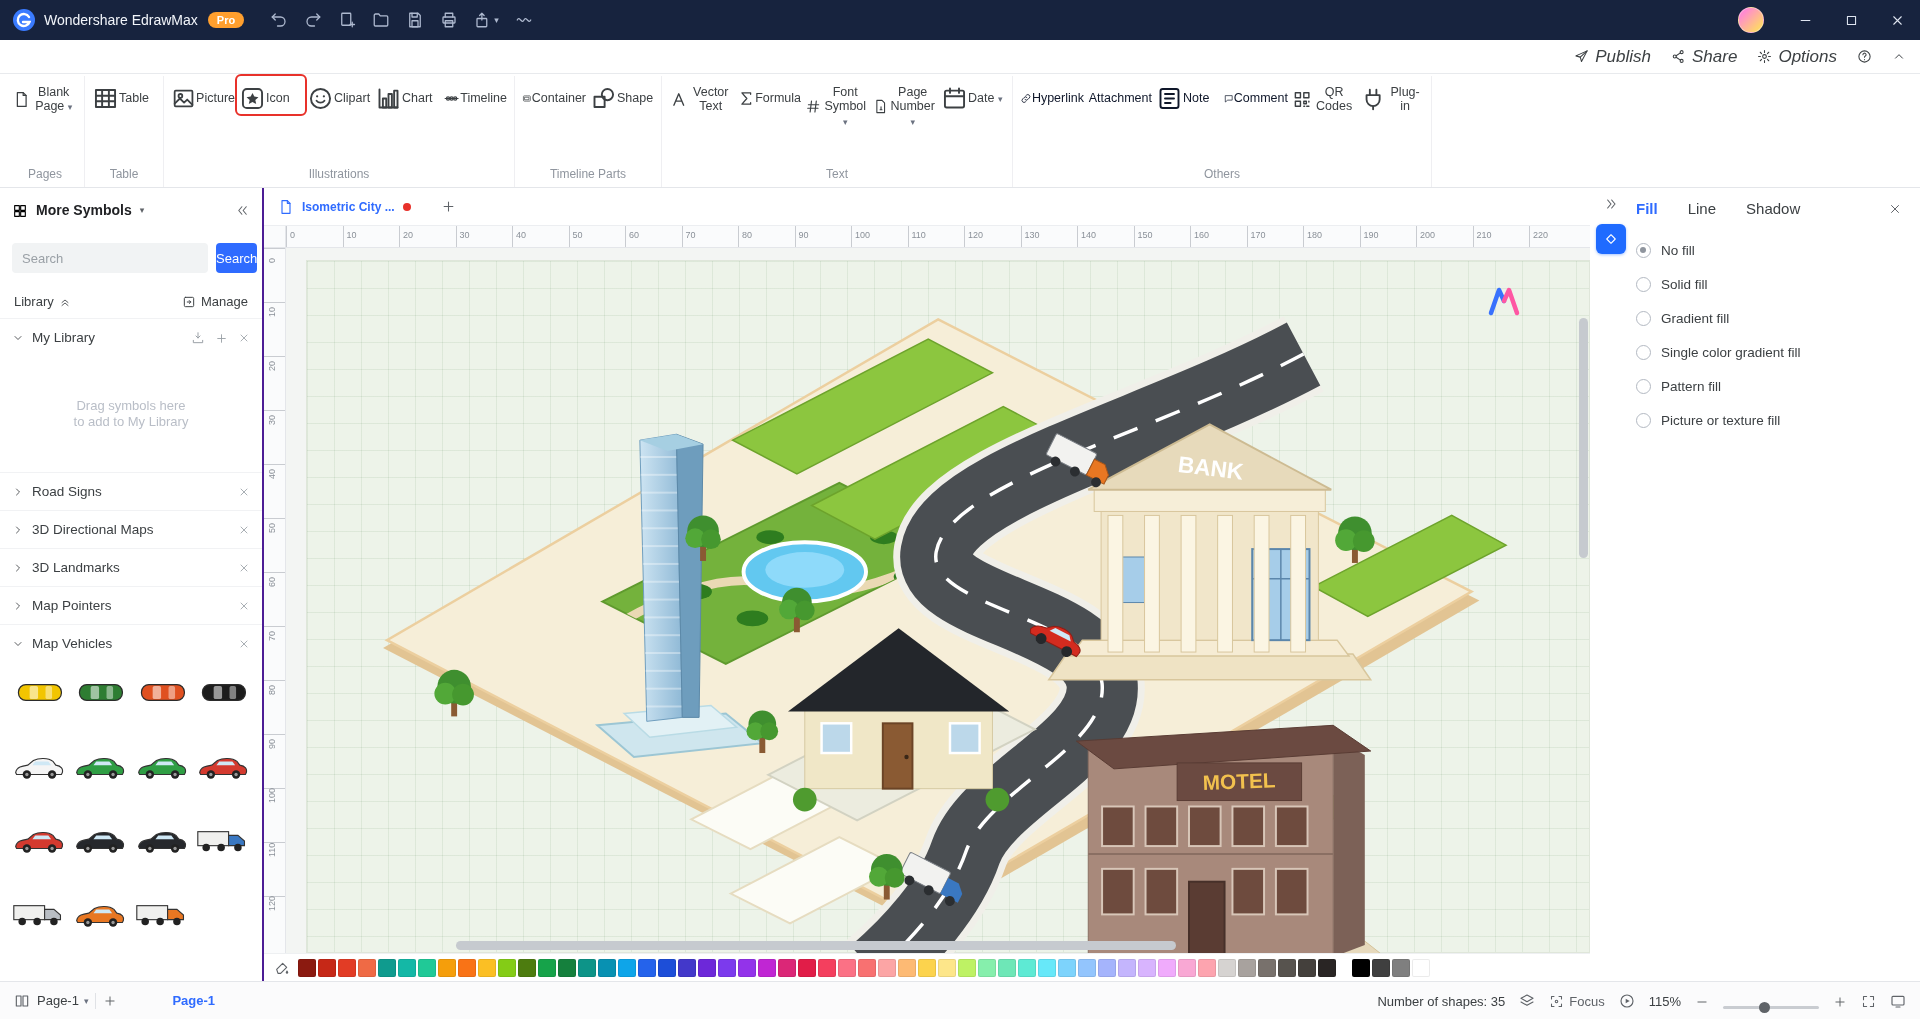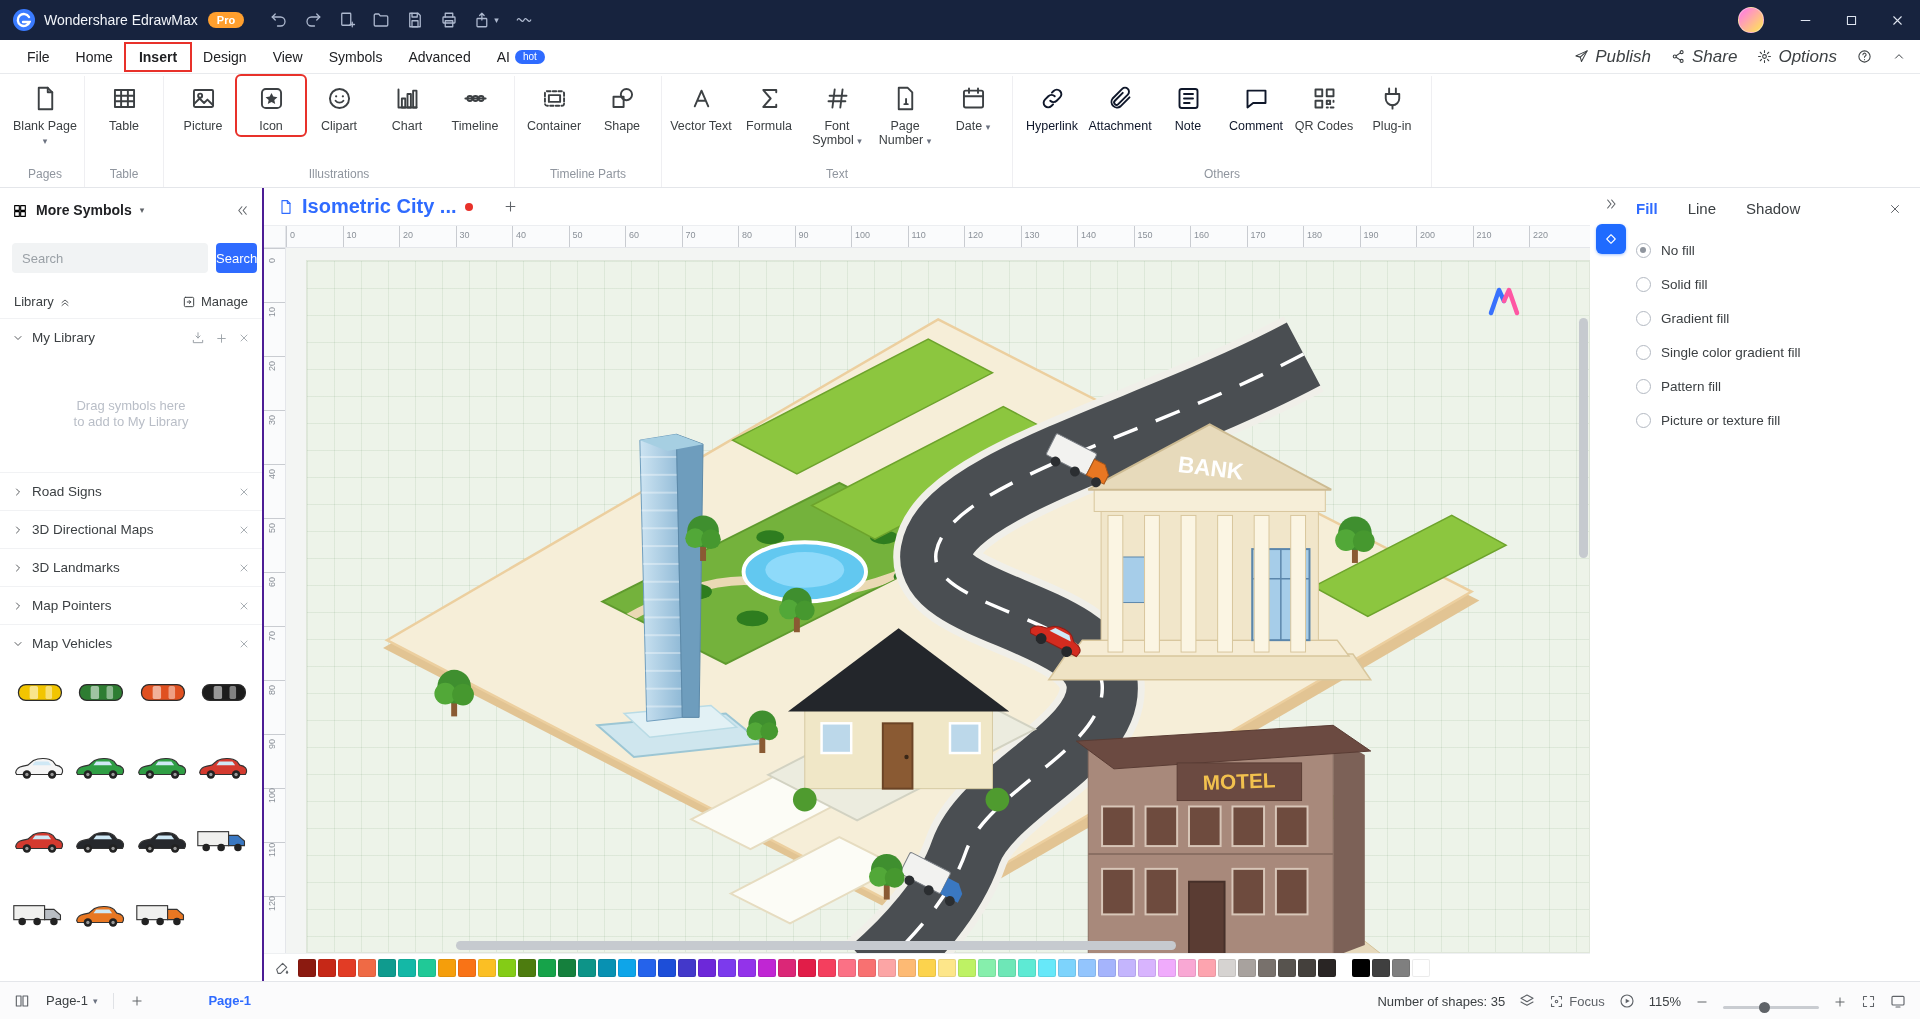--- a/index.html
+++ b/index.html
@@ -24,21 +24,21 @@
   .menu-item{font-size:14px;color:#202124;padding:5px 13px;position:relative;cursor:pointer;display:flex;align-items:center;gap:5px;}
   .menu-item.hl{outline:2px solid #e8312a;font-weight:bold;}
   .hot-badge{background:#2f6bff;color:#fff;font-size:10px;padding:1px 8px 2px;border-radius:9px;}
   .menu-right{margin-left:auto;display:flex;align-items:center;gap:20px;color:#3c4043;font-size:17px;font-style:italic;}
   .menu-right-item{display:flex;align-items:center;gap:6px;cursor:pointer;color:#3c4043;}
 
   
   .ribbon{flex:0 0 114px;display:flex;border-bottom:1px solid #e4e6ea;padding:2px 4px 0 6px;background:#fff;}
   .rgroup{display:flex;flex-direction:column;border-right:1px solid #efeff2;padding:0 5px;}
   .rbtns{flex:1;display:flex;align-items:flex-start;}
-  .rbtn{width:68px;padding:9px 2px 2px;display:flex;flex-direction:column;align-items:center;gap:7px;font-size:12.5px;color:#3c4043;text-align:center;line-height:1.15;border-radius:4px;cursor:pointer;justify-content:center;}
+  .rbtn{width:68px;padding:9px 2px 2px;display:flex;flex-direction:row;align-items:center;font-size:12.5px;color:#3c4043;text-align:center;line-height:1.15;border-radius:4px;cursor:pointer;}
   .rbtn .caret{font-size:9px;color:#6b7280;}
   .rbtn.disabled{color:#0f172a;cursor:default;}
   .rbtn.hl{outline:2px solid #e8312a;}
   .rgroup-label{text-align:center;font-size:12px;color:#8f959e;padding:5px 0 6px;}
 
   
   .main{flex:1;display:flex;min-height:0;}
 
   
   .sidebar{flex:0 0 264px;border-right:2px solid #4c1d95;display:flex;flex-direction:column;overflow:hidden;background:#fff;}
@@ -56,21 +56,21 @@
   .side-row{flex:0 0 38px;display:flex;align-items:center;padding:0 12px;gap:8px;border-top:1px solid #f1f2f4;font-size:13.5px;color:#3c4043;cursor:pointer;}
   .side-row .side-actions{margin-left:auto;display:flex;align-items:center;gap:10px;color:#9aa0a6;}
   .dropzone{flex:0 0 116px;display:flex;align-items:center;justify-content:center;}
   .dropzone span{width:120px;text-align:center;font-size:13px;color:#b9bec7;line-height:1.25;}
   .veh-grid{display:grid;grid-template-columns:repeat(4,1fr);padding:4px 10px;row-gap:20px;column-gap:4px;}
   .veh{height:54px;display:flex;align-items:center;justify-content:center;cursor:pointer;}
 
   
   .center{flex:1;display:flex;flex-direction:column;min-width:0;background:#fff;}
   .tabbar{flex:0 0 38px;display:flex;align-items:center;padding:0 14px;border-bottom:1px solid #eceef1;gap:8px;}
-  .tab-title{font-size:20px;color:#2f6bff;font-weight:bold;}
+  .tab-title{font-size:12px;color:#2f6bff;font-weight:bold;}
   .mod-dot{width:8px;height:8px;border-radius:50%;background:#e8312a;}
   .tab-add{margin-left:22px;color:#5f6368;display:flex;cursor:pointer;}
   .hruler-row{flex:0 0 22px;display:flex;background:#fafbfc;border-bottom:1px solid #e4e6ea;}
   .ruler-corner{flex:0 0 22px;border-right:1px solid #e4e6ea;}
   .hruler{flex:1;display:flex;overflow:hidden;}
   .hr-cell{flex:0 0 56.5px;border-left:1px solid #c9ccd1;position:relative;}
   .hr-cell i{position:absolute;left:3px;top:4px;font-style:normal;font-size:9px;color:#8a9098;}
   .canvas-row{flex:1;display:flex;min-height:0;}
   .vruler{flex:0 0 22px;background:#fafbfc;border-right:1px solid #e4e6ea;display:flex;flex-direction:column;overflow:hidden;}
   .vr-cell{flex:0 0 54px;border-top:1px solid #c9ccd1;position:relative;}
@@ -101,21 +101,21 @@
   .rp-tab{font-size:15px;color:#3c4043;cursor:pointer;}
   .rp-tab.active{color:#2f6bff;font-weight:bold;}
   .rp-close{margin-left:auto;color:#5f6368;cursor:pointer;display:flex;}
   .fill-opts{margin-top:26px;display:flex;flex-direction:column;gap:19px;}
   .fill-opt{display:flex;align-items:center;gap:10px;cursor:pointer;}
   .radio{width:15px;height:15px;border-radius:50%;border:1.5px solid #b3b9c2;flex:0 0 15px;position:relative;background:#fff;}
   .radio.sel::after{content:"";position:absolute;left:3px;top:3px;width:6px;height:6px;border-radius:50%;background:#8f959e;}
   .fill-opt-label{font-size:13.5px;color:#3c4043;}
 
   
-  .statusbar{flex:0 0 38px;display:flex;align-items:center;background:#fbfbfc;border-top:1px solid #e4e6ea;padding:0 14px;gap:16px;font-size:13px;color:#3c4043;}
+  .statusbar{flex:0 0 38px;display:flex;align-items:center;background:#fbfbfc;border-top:1px solid #e4e6ea;padding:0 14px;gap:7px;font-size:13px;color:#3c4043;}
   .sb-btn{display:flex;align-items:center;gap:5px;color:#5f6368;cursor:pointer;}
   .sb-page{display:flex;align-items:center;gap:5px;cursor:pointer;}
   .sb-page .caret{font-size:9px;color:#6b7280;}
   .sb-divider{width:1px;height:16px;background:#e0e2e6;}
   .sb-tab{margin-left:48px;color:#2f6bff;font-weight:bold;cursor:pointer;}
   .sb-right{margin-left:auto;display:flex;align-items:flex-end;gap:14px;}
   .sb-slider{width:96px;height:3px;background:#c9ccd1;border-radius:2px;position:relative;cursor:pointer;}
   .sb-thumb{position:absolute;left:36px;top:-4px;width:11px;height:11px;border-radius:50%;background:#5f6368;}
 </style>
 </head>
@@ -219,30 +219,20 @@
               <g fill="none" stroke="currentColor" stroke-width="1.7" stroke-linecap="round" stroke-linejoin="round">
                 <path d="M6 6l12 12M18 6L6 18"></path>
               </g>
             </svg>
           </span>
         </span>
     </span>
   </div>
 
   <div class="menubar">
-    <span style="display:flex;align-items:center;">
-        <span class="menu-item">File</span>
-        <span class="menu-item">Home</span>
-        <span class="menu-item hl">Insert</span>
-        <span class="menu-item">Design</span>
-        <span class="menu-item">View</span>
-        <span class="menu-item">Symbols</span>
-        <span class="menu-item">Advanced</span>
-        <span class="menu-item">AI<span class="hot-badge">hot</span></span>
-      </span>
     <span class="menu-right">
         <span class="menu-right-item">
           <svg class="ic " width="15" height="15" viewBox="0 0 24 24">
             <g fill="none" stroke="currentColor" stroke-width="1.7" stroke-linecap="round" stroke-linejoin="round">
               <path d="M21 3L3 11l7 2 2 7z"></path>
               <path d="M21 3L10 13"></path>
             </g>
           </svg>
           <span>Publish</span>
         </span>

